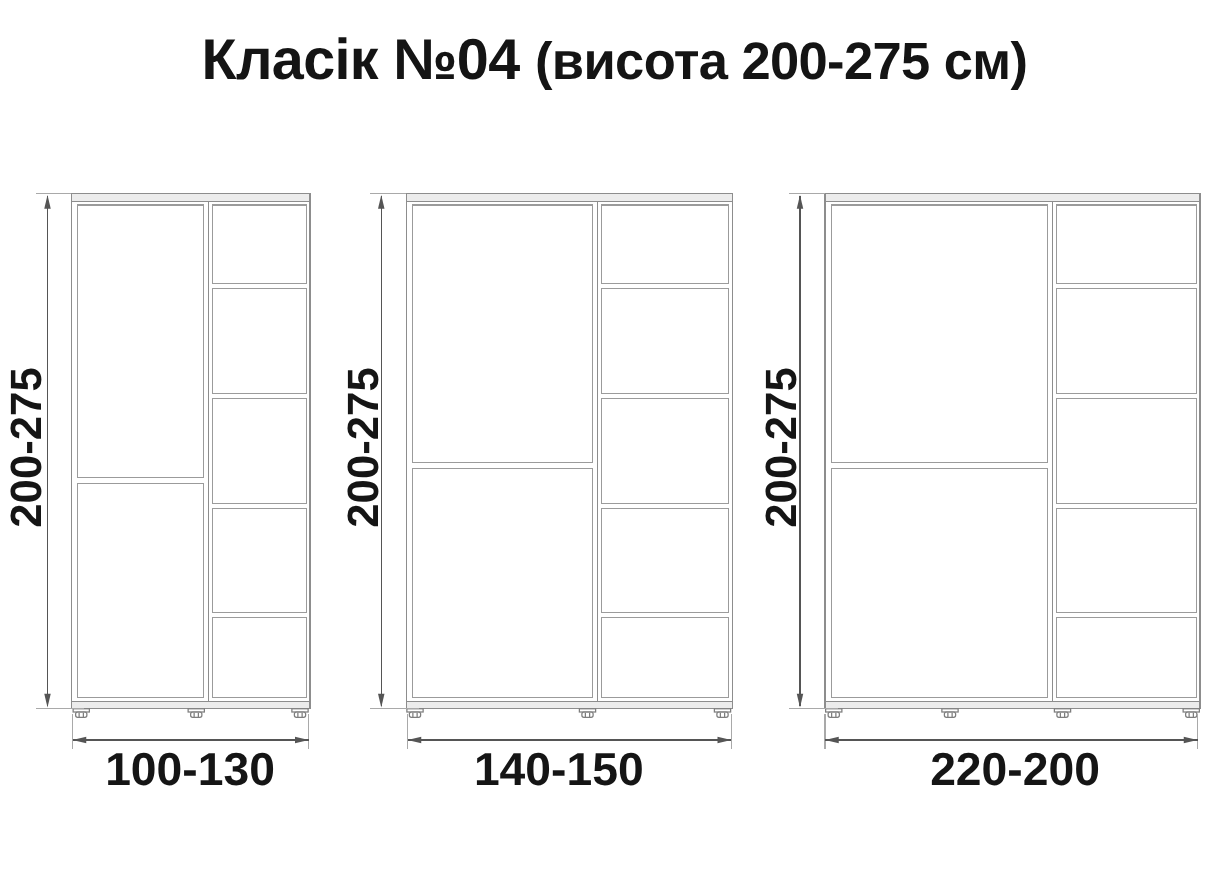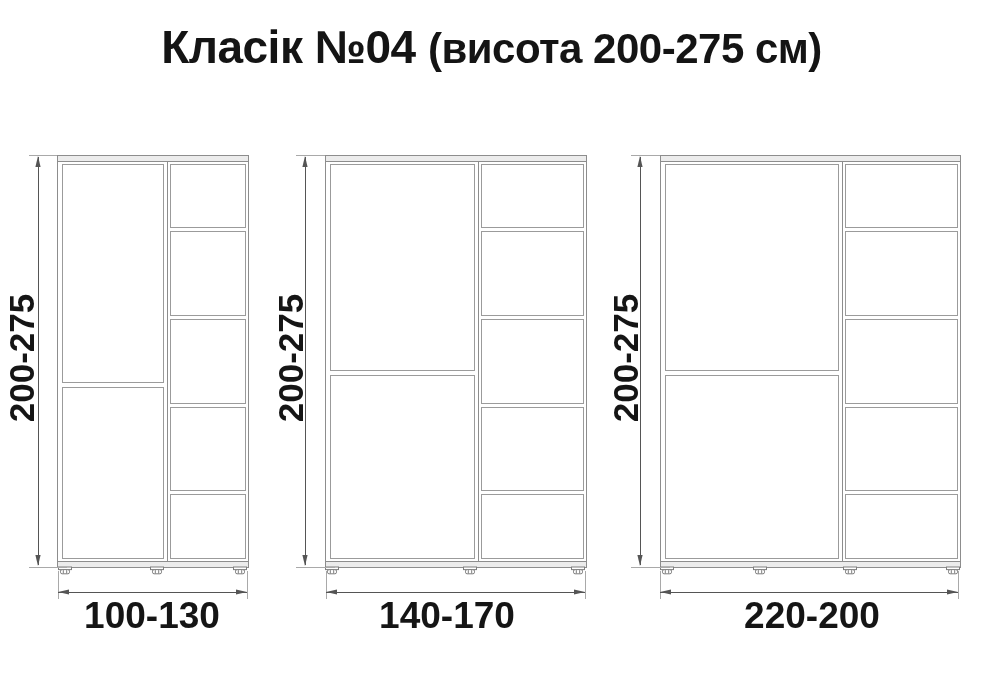--- a/index.html
+++ b/index.html
@@ -167,16 +167,16 @@
         <polygon class="arrow" points="958,592 947,589.4 947,594.6"></polygon>
       </g>
     </g>
   </svg>
 
   <div class="dim-label vlabel" style="left:22px;  top:358px;">200-275</div>
   <div class="dim-label vlabel" style="left:291px; top:358px;">200-275</div>
   <div class="dim-label vlabel" style="left:626px; top:358px;">200-275</div>
 
   <div class="dim-label blabel" style="left:152px; top:616px;text-align:right;">100-130</div>
-  <div class="dim-label blabel" style="left:447px; top:616px;">140-170</div>
+  <div class="dim-label blabel" style="left:447px; top:616px;">140-150</div>
   <div class="dim-label blabel" style="left:812px; top:616px;">220-200</div>
 
 </div>
 
 </body></html>

